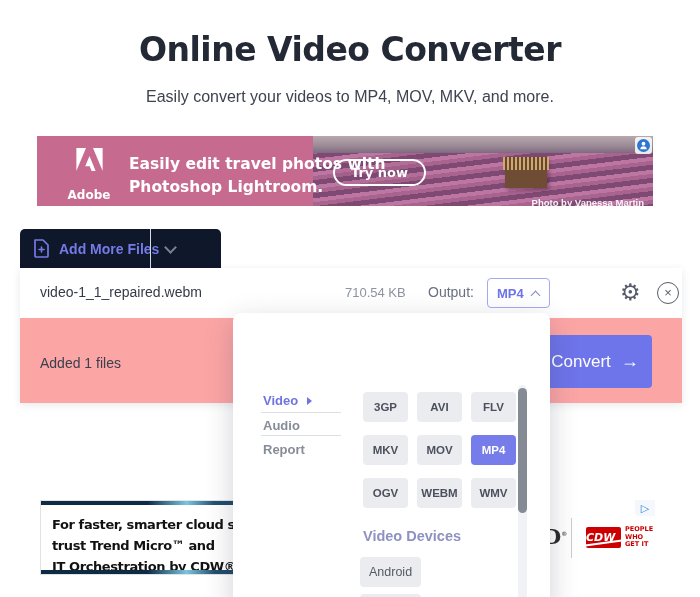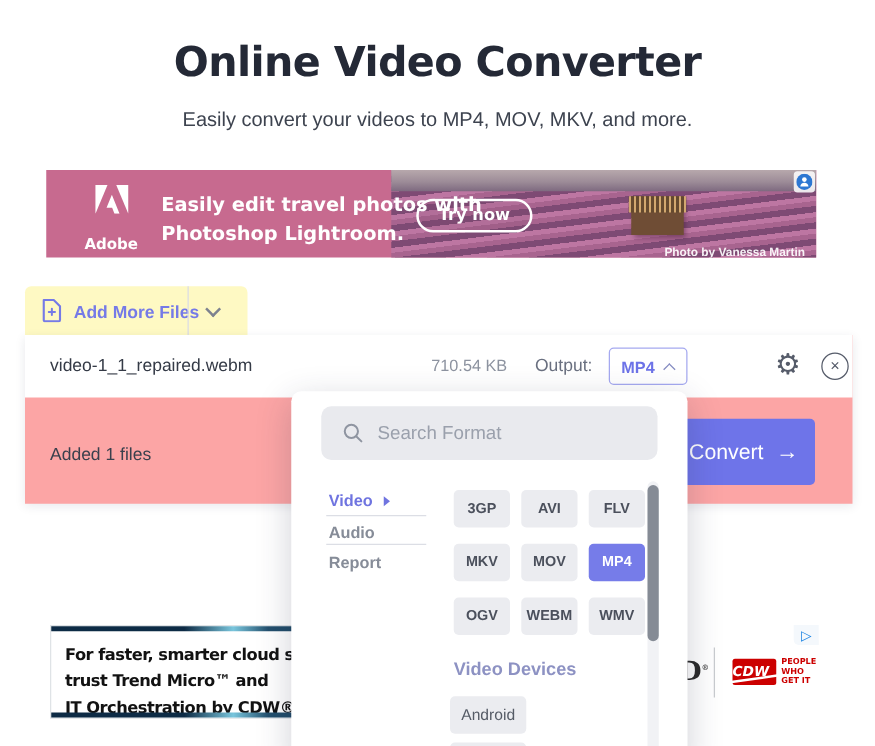--- a/index.html
+++ b/index.html
@@ -41,21 +41,21 @@
   .try-now {
     position:absolute; left:20px; top:23px; padding:4px 16px; border:2px solid #ffffff; border-radius:15px;
     color:#ffffff; font-size:13px; font-weight:bold; font-family:"DejaVu Sans", sans-serif; background:rgba(120,70,110,.15);
     cursor:pointer;
   }
   .photo-credit { position:absolute; right:9px; bottom:5px; font-size:9.5px; font-weight:bold; color:rgba(255,255,255,.92); }
   .adchoice-banner { position:absolute; right:1px; top:1px; width:17px; height:17px; background:rgba(255,255,255,.85); border-radius:3px; display:flex; align-items:center; justify-content:center; cursor:pointer; }
 
   
   .tab-add {
-    position:absolute; left:20px; top:229px; width:178px; height:39px; background:#fef9c3;
+    position:absolute; left:20px; top:229px; width:201px; height:39px; background:#0f172a;
     border-radius:5px 5px 0 0; display:flex; align-items:center; cursor:pointer;
   }
   .tab-add .file-icon { margin-left:13px; display:flex; }
   .tab-add-label { margin-left:9px; font-size:14px; font-weight:bold; color:#757ae7; }
   .tab-divider { position:absolute; left:130px; top:0; width:1px; height:39px; background:#dadce5; }
   .tab-caret { position:absolute; left:146px; top:14px; width:9px; height:9px;
     border-right:2px solid #7d828f; border-bottom:2px solid #7d828f; transform:rotate(45deg); }
 
   
   .card { position:absolute; left:20px; top:268px; width:662px; height:135px; background:#fca5a5;
@@ -209,27 +209,20 @@
   </div>
   <span class="added-files">Added 1 files</span>
 </div>
 
 <div class="convert-btn">
   <span>Convert</span>
   <span class="convert-arrow">→</span>
 </div>
 
 <div class="panel">
-  <div class="search-box">
-    <svg width="17" height="17" viewBox="0 0 18 18">
-      <circle cx="7.5" cy="7.5" r="5.6" fill="none" stroke="#8f95a1" stroke-width="1.7"></circle>
-      <line x1="11.8" y1="11.8" x2="16" y2="16" stroke="#8f95a1" stroke-width="1.7" stroke-linecap="round"></line>
-    </svg>
-    <input class="search-input" type="text" placeholder="Search Format" style="">
-  </div>
 
   <div class="nav-item nav-video">
     <span>Video</span><span class="nav-arrow"></span>
   </div>
   <div class="nav-div nav-div1"></div>
   <div class="nav-item nav-audio">Audio</div>
   <div class="nav-div nav-div2"></div>
   <div class="nav-item nav-report">Report</div>
 
   <div class="format-grid">

